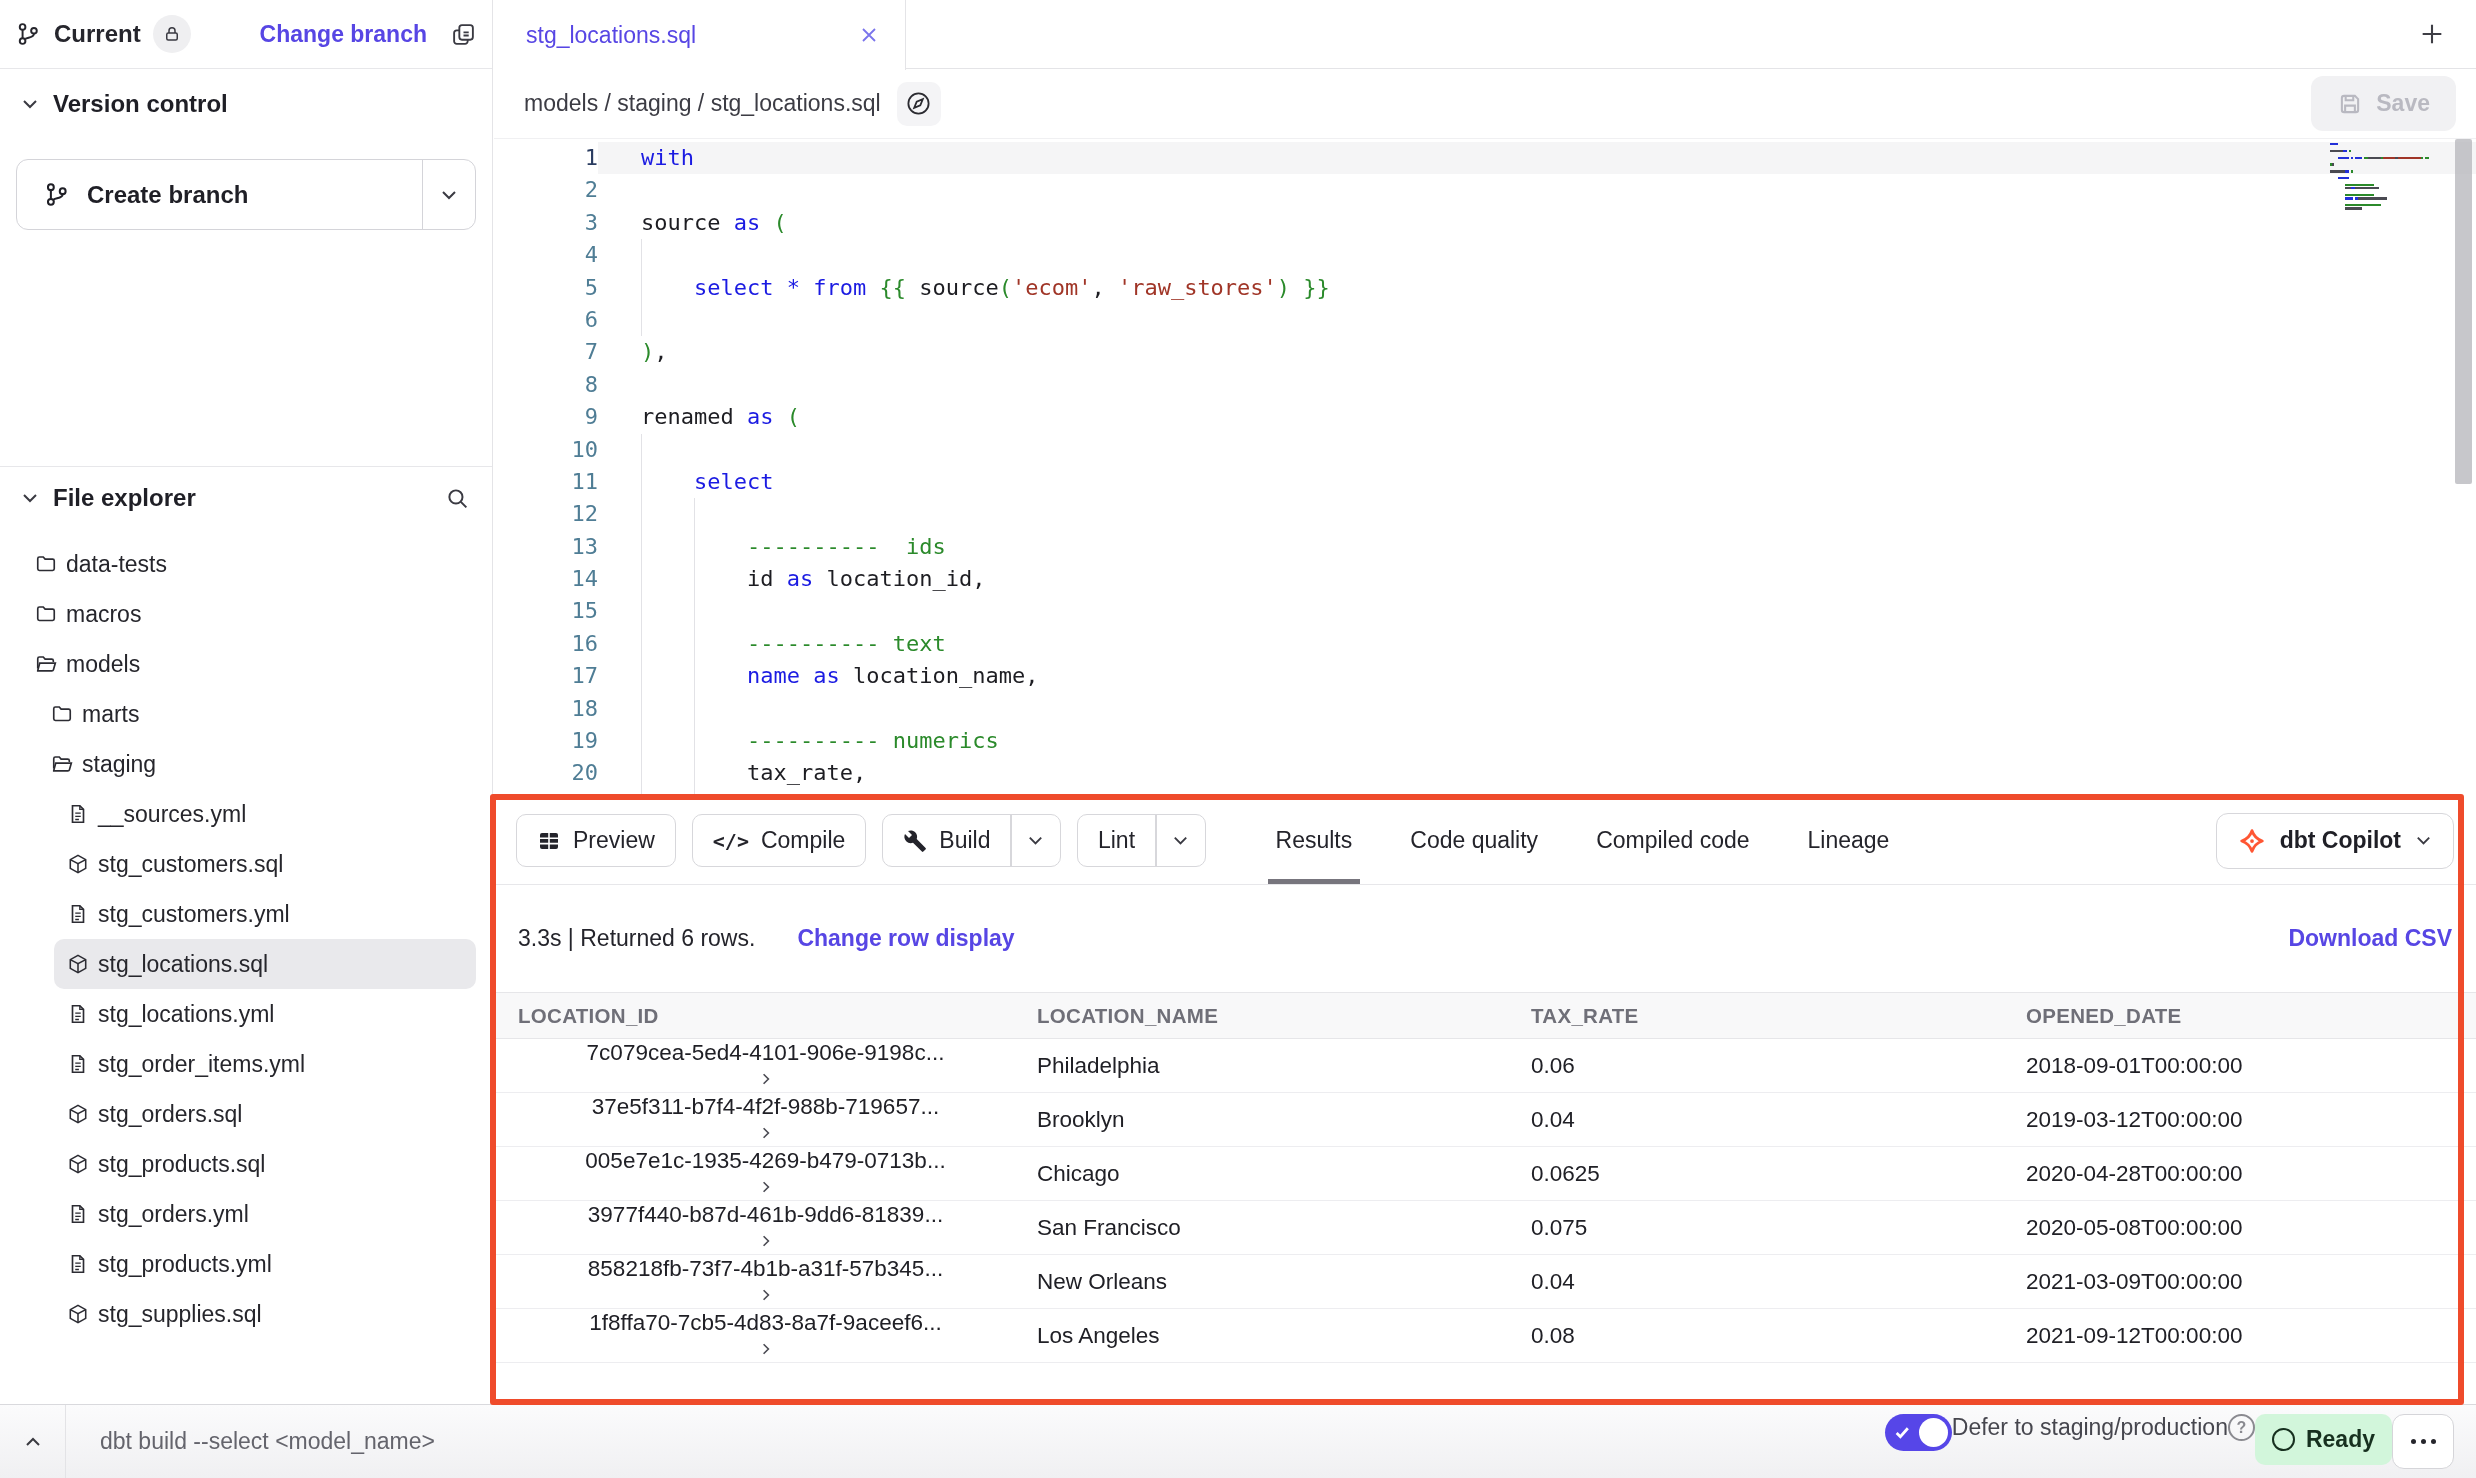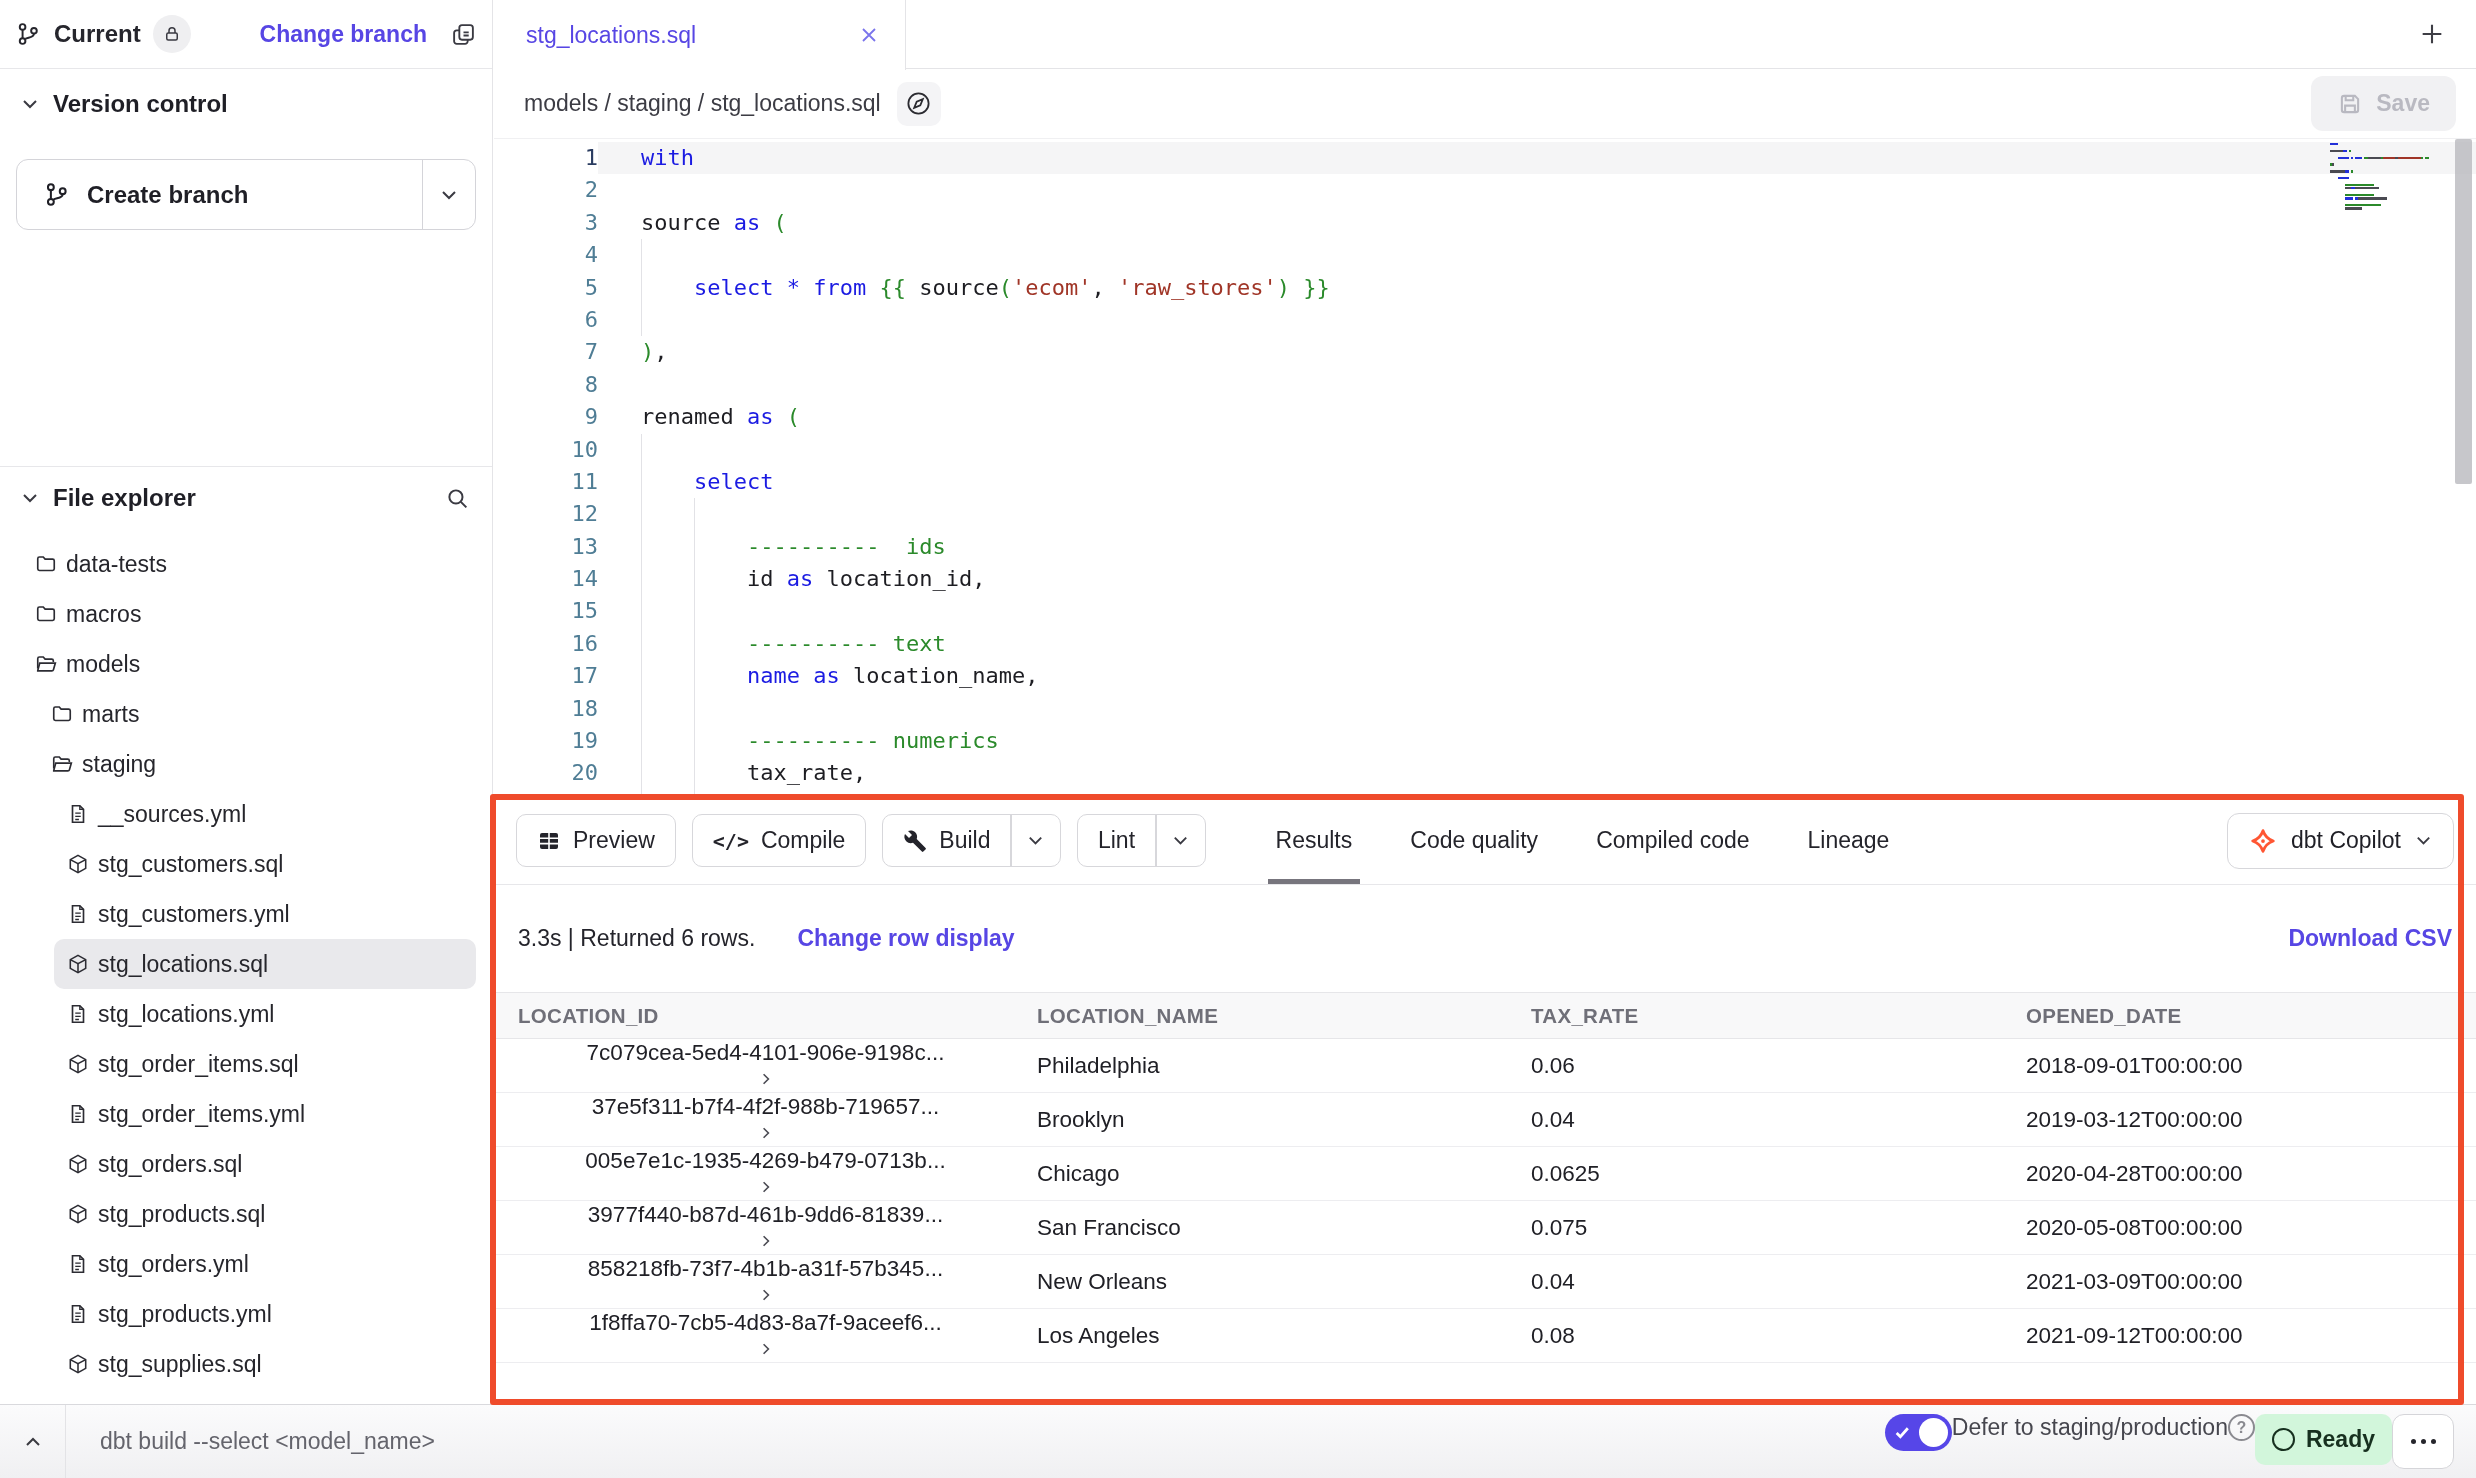--- a/index.html
+++ b/index.html
@@ -76,21 +76,21 @@
   .pbtn { height:53px; border:1.5px solid #d7d7db; border-radius:10px; background:#fff; display:flex; align-items:center; margin-right:16px; font-size:23px; font-weight:500; color:#24242b; cursor:pointer; }
   .pb-main { display:flex; align-items:center; gap:12px; padding:0 20px; height:100%; }
   .pb-div { width:1.5px; height:100%; background:#d7d7db; }
   .pb-chev { width:48px; height:100%; display:flex; align-items:center; justify-content:center; }
   .code-glyph { font-family:"DejaVu Sans Mono", monospace; font-size:20px; font-weight:700; color:#24242b; }
 
   .ptabs { margin-left:54px; height:100%; display:flex; align-items:center; gap:58px; }
   .ptab { position:relative; height:100%; display:flex; align-items:center; font-size:23px; color:#24242b; cursor:pointer; }
   .ptab.active::after { content:''; position:absolute; left:-8px; right:-8px; bottom:0; height:5px; background:#77757d; }
 
-  .copilot-btn { margin-left:auto; height:56px; border:1.5px solid #d7d7db; border-radius:12px; display:flex; align-items:center; gap:13px; padding:0 20px; font-size:23px; font-weight:400; color:#1f1f26; cursor:pointer; background:#fff; }
+  .copilot-btn { margin-left:auto; height:56px; border:1.5px solid #d7d7db; border-radius:12px; display:flex; align-items:center; gap:13px; padding:0 20px; font-size:23px; font-weight:700; color:#1f1f26; cursor:pointer; background:#fff; }
 
   .meta-row { height:107px; flex:0 0 107px; display:flex; align-items:center; padding:0 24px; font-size:23px; color:#24242b; }
   .meta-link { font-size:23px; }
   .change-row { margin-left:42px; }
   .download-csv { margin-left:auto; }
 
   .thead { display:grid; grid-template-columns:519px 494px 495px 1fr; height:47px; align-items:center; background:#f8f8f9; border-top:1px solid #e6e6e9; border-bottom:1px solid #e6e6e9; color:#6f6f78; font-size:20.5px; font-weight:600; letter-spacing:.3px; }
   .thead div { padding-left:24px; }
   .trow { display:grid; grid-template-columns:519px 494px 495px 1fr; height:54px; align-items:center; border-bottom:1px solid #ededf0; font-size:22.5px; color:#202026; }
   .tcell { padding-left:24px; white-space:nowrap; }
@@ -284,30 +284,20 @@
         </div>
         <div class="fe-row lvl3">
           <span class="fe-ic">
             <svg width="22" height="22" viewBox="0 0 24 24" fill="none" stroke="#2c2c33" stroke-width="1.8">
               <path d="M6 3h8l4 4v14H6z"></path>
               <path d="M14 3v4h4" stroke-width="1.5"></path>
               <path d="M9 11h6M9 14.5h6M9 18h4" stroke-width="1.4"></path>
             </svg>
           </span>
           <span class="fe-lab">stg_locations.yml</span>
-        </div>
-        <div class="fe-row lvl3">
-          <span class="fe-ic">
-            <svg width="22" height="22" viewBox="0 0 24 24" fill="none" stroke="#2c2c33" stroke-width="1.7">
-              <path d="M12 2.6 20.4 7.2v9.6L12 21.4 3.6 16.8V7.2z"></path>
-              <path d="M3.6 7.2 12 11.7l8.4-4.5"></path>
-              <path d="M12 11.7v9.7"></path>
-            </svg>
-          </span>
-          <span class="fe-lab">stg_order_items.sql</span>
         </div>
         <div class="fe-row lvl3">
           <span class="fe-ic">
             <svg width="22" height="22" viewBox="0 0 24 24" fill="none" stroke="#2c2c33" stroke-width="1.8">
               <path d="M6 3h8l4 4v14H6z"></path>
               <path d="M14 3v4h4" stroke-width="1.5"></path>
               <path d="M9 11h6M9 14.5h6M9 18h4" stroke-width="1.4"></path>
             </svg>
           </span>
           <span class="fe-lab">stg_order_items.yml</span>

